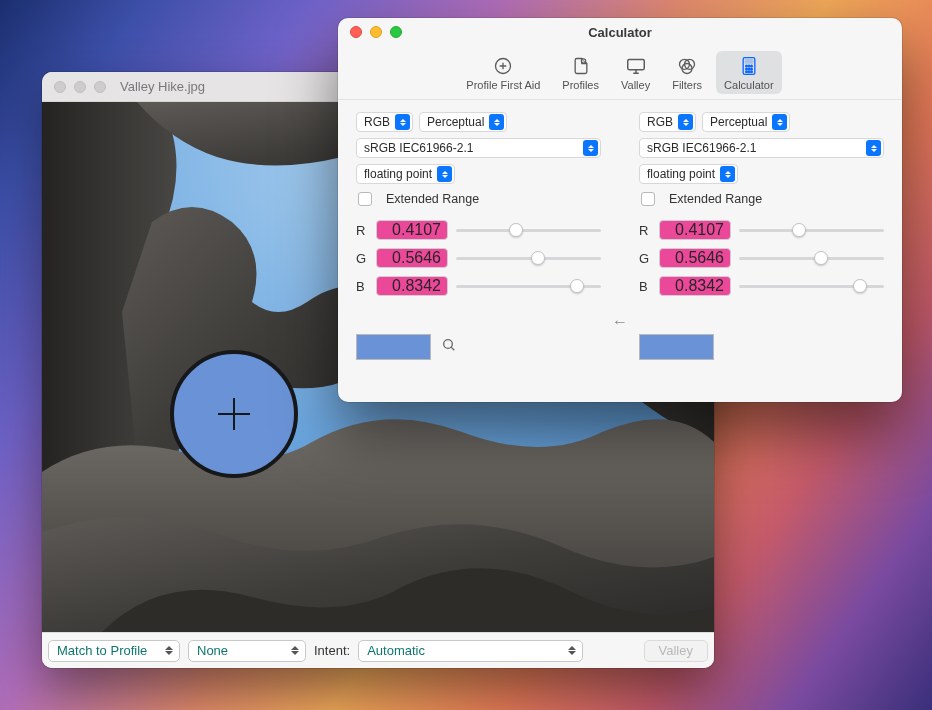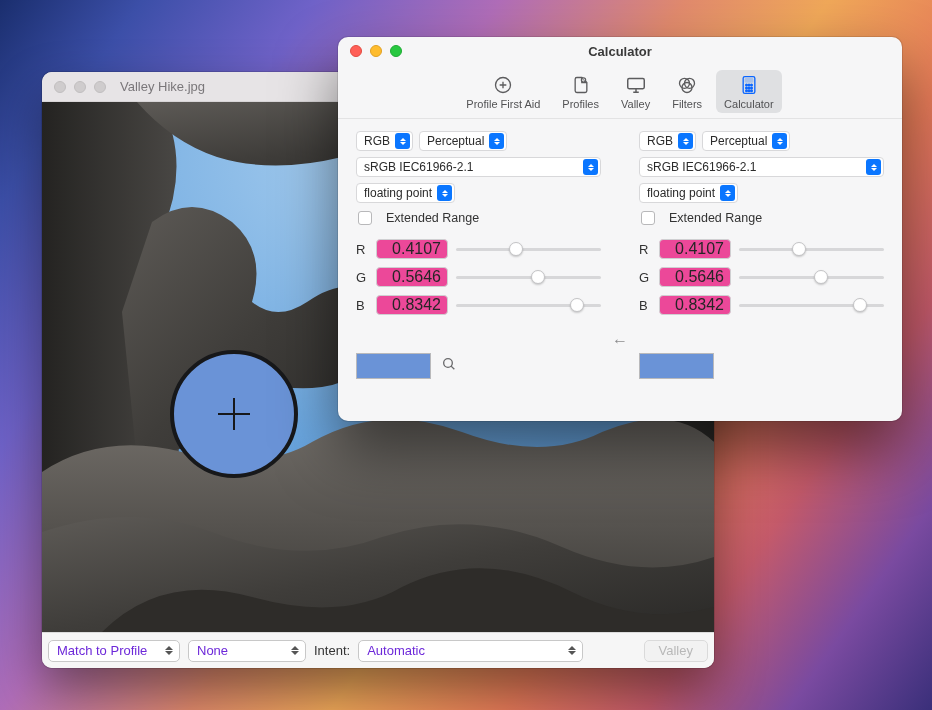--- a/index.html
+++ b/index.html
@@ -47,42 +47,42 @@
   }
   .viewer-image svg { position: absolute; inset: 0; width: 100%; height: 100%; }
 
   .viewer-bottom {
     height: 36px; background: #f6f6f6; border-top: 1px solid #dcdcdc;
     display: flex; align-items: center; gap: 8px; padding: 0 6px;
   }
   .mac-select {
     height: 22px; background: #fff; border: 1px solid #c8c8c8; border-radius: 5px;
     display: flex; align-items: center; padding: 0 18px 0 8px; position: relative;
-    font-size: 13px; color: #6d28d9;
+    font-size: 13px; color: #0f766e;
   }
   .mac-select .updown {
     position: absolute; right: 4px; top: 3px; width: 10px; height: 14px;
     display: flex; flex-direction: column; justify-content: center; gap: 1px;
   }
   .updown::before, .updown::after {
     content: ""; width: 0; height: 0; border-left: 4px solid transparent; border-right: 4px solid transparent;
   }
   .updown::before { border-bottom: 4px solid #555; }
   .updown::after  { border-top: 4px solid #555; }
   .intent-label { font-size: 13px; color: #333; }
   .apply-btn {
     margin-left: auto; height: 22px; padding: 0 14px;
     background: #f2f2f2; border: 1px solid #dadada; border-radius: 5px;
     color: #b8b8b8; font-size: 13px;
   }
 
   
   .calc {
     position: absolute;
-    left: 338px; top: 37px;
+    left: 338px; top: 18px;
     width: 564px; height: 384px;
     border-radius: 10px;
     background: #f6f6f7;
     box-shadow: 0 30px 60px rgba(0,0,0,.5), 0 0 0 1px rgba(0,0,0,.1);
     display: flex; flex-direction: column;
     overflow: hidden;
   }
   .calc-titlebar {
     height: 28px; display: flex; align-items: center; justify-content: center;
     position: relative;

